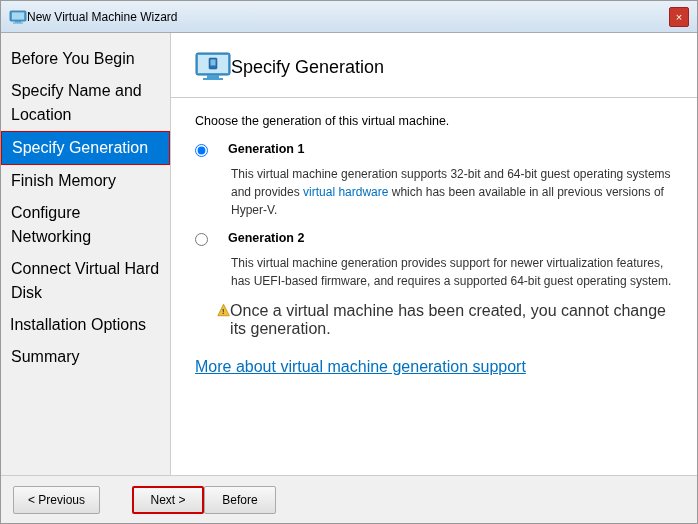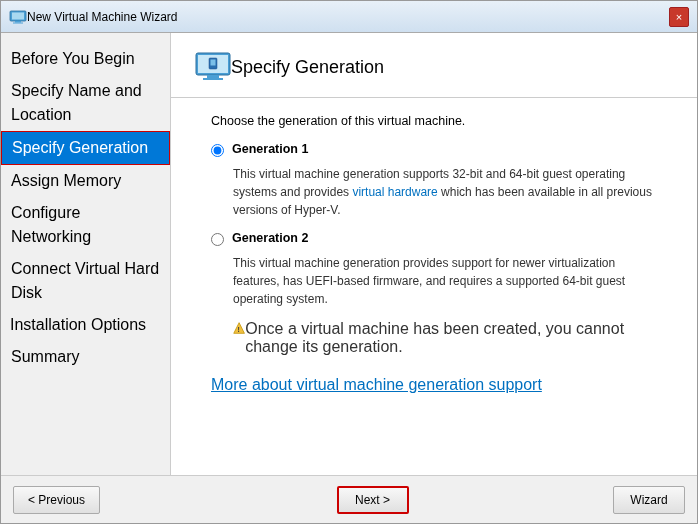--- a/index.html
+++ b/index.html
@@ -90,47 +90,48 @@
       align-items: center;
       background: #fff;
     }
     .header-title {
       font-size: 18px;
       font-weight: normal;
       color: #000;
     }
     .body-section {
       flex: 1;
-      padding: 16px 40px;
+      padding: 16px 24px;
       background: #fff;
       overflow-y: auto;
     }
     .subtitle {
       font-size: 12.5px;
       margin-bottom: 14px;
       color: #000;
     }
     .option-row {
       display: flex;
       align-items: flex-start;
       margin-bottom: 8px;
+      gap: 12px;
     }
     .option-row input[type="radio"] {
       margin-top: 2px;
       margin-right: 8px;
       flex-shrink: 0;
     }
     .option-label {
       font-size: 12.5px;
       font-weight: bold;
     }
     .option-desc {
       font-size: 12px;
       color: #333;
-      margin-left: 22px;
+      margin-left: 36px;
       margin-bottom: 12px;
       line-height: 1.5;
     }
     .option-desc a, .option-desc span.highlight {
       color: #0070c0;
       text-decoration: none;
     }
     .warning-row {
       display: flex;
       align-items: flex-start;
@@ -150,23 +151,22 @@
       font-size: 16px;
       text-decoration: underline;
       cursor: pointer;
     }
     .bottom-bar {
       height: 48px;
       background: #f0f0f0;
       border-top: 1px solid #ccc;
       display: flex;
       align-items: center;
-      justify-content: space-between;
+      justify-content: flex-start;
       padding: 0 12px;
-      gap: 6px;
       flex-shrink: 0;
     }
     .btn {
       height: 28px;
       min-width: 72px;
       padding: 0 14px;
       font-size: 12px;
       border: 1px solid #aaa;
       background: linear-gradient(to bottom, #f8f8f8, #e0e0e0);
       cursor: pointer;
@@ -211,21 +211,21 @@
     <span class="title-bar-text">New Virtual Machine Wizard</span>
     <div class="title-bar-close">×</div>
   </div>
 
   <div class="content">
 
     <div class="sidebar">
       <div class="sidebar-item">Before You Begin</div>
       <div class="sidebar-item">Specify Name and Location</div>
       <div class="sidebar-item active">Specify Generation</div>
-      <div class="sidebar-item">Assign Memory</div>
+      <div class="sidebar-item">Finish Memory</div>
       <div class="sidebar-item">Configure Networking</div>
       <div class="sidebar-item">Connect Virtual Hard Disk</div>
       <div class="sidebar-item indented">Installation Options</div>
       <div class="sidebar-item">Summary</div>
     </div>
 
     <div class="main-area">
 
       <div class="header-section">
         <svg class="monitor-icon-svg" viewBox="0 0 36 36" xmlns="http://www.w3.org/2000/svg">
@@ -269,15 +269,15 @@
         <div class="footer-link">
           <a href="#">More about virtual machine generation support</a>
         </div>
       </div>
     </div>
   </div>
 
   <div class="bottom-bar">
     <button class="btn">&lt; Previous</button>
     <button class="btn btn-next">Next &gt;</button>
-    <button class="btn">Wizard</button>
+    <button class="btn">Before</button>
   </div>
 </div>
 
 </body></html>

